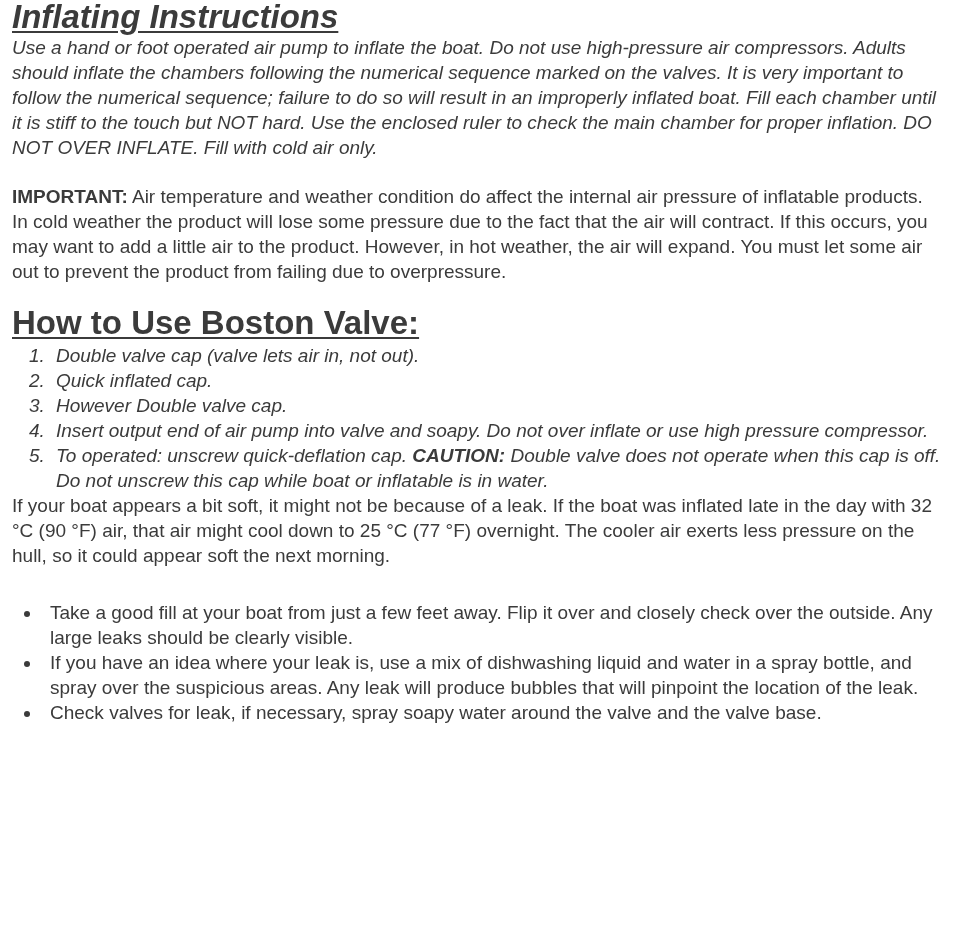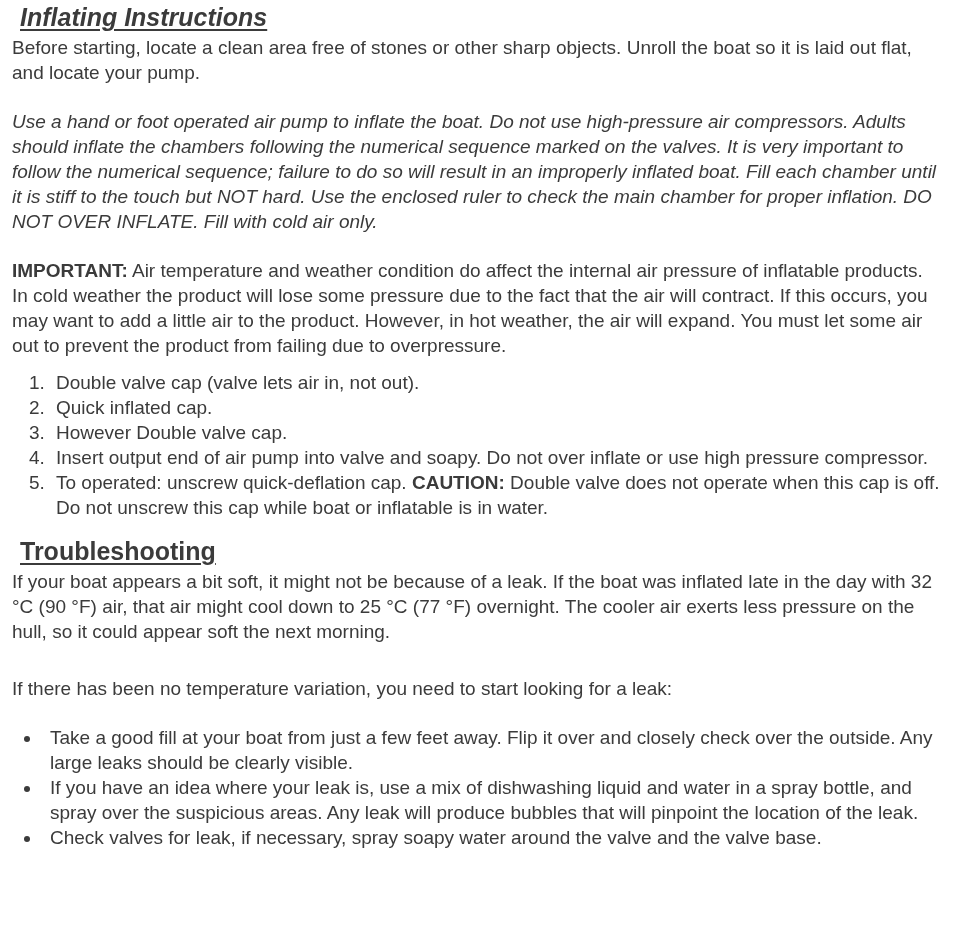--- a/index.html
+++ b/index.html
@@ -9,78 +9,76 @@
     box-sizing: border-box;
     padding: 2px 10px 0 12px;
     font-family: "Liberation Sans", sans-serif;
     font-size: 19px;
     line-height: 25px;
     color: #3b3b3b;
     -webkit-font-smoothing: antialiased;
   }
   .heading {
     font-weight: bold;
-    font-size: 25px;
+    font-size: 33px;
     line-height: 30px;
     text-decoration: underline;
     text-decoration-thickness: 2px;
     text-underline-offset: 3px;
-    margin: 0 0 3px 8px;
+    margin: 0 0 3px 0;
   }
   .heading.italic { font-style: italic; }
   h2.heading { margin-bottom: 5px; }
   h2.heading.troubleshooting { margin-top: 16px; margin-bottom: 3px; }
   p { margin: 0; }
   .para-prepare   { margin-bottom: 24px; }
   .para-pump      { margin-bottom: 24px; font-style: italic; }
-  .para-important { margin-bottom: 12px; }
+  .para-important { margin-bottom: 24px; }
   .para-soft      { margin-bottom: 32px; }
   .para-leak-intro{ margin-bottom: 24px; }
   b.inline-label { font-weight: bold; color: inherit; }
   ol.valve-steps {
     margin: 0;
     padding-left: 38px;
   }
-  ol.valve-steps li { padding-left: 6px; }
+  ol.valve-steps li { padding-left: 6px; font-style: italic; }
   ul.leak-checks {
     margin: 0;
     padding-left: 30px;
     list-style-type: disc;
   }
   ul.leak-checks li { padding-left: 8px; }
 </style>
 </head>
 <body>
 
 <section>
   <h1 class="heading italic">Inflating Instructions</h1>
 
-  <p class="para-prepare">Before starting, locate a clean area free of stones or other sharp objects. Unroll the boat so it is laid out flat, and locate your pump.</p>
 
   <p class="para-pump">Use a hand or foot operated air pump to inflate the boat. Do not use high-pressure air compressors. Adults should inflate the chambers following the numerical sequence marked on the valves. It is very important to follow the numerical sequence; failure to do so will result in an improperly inflated boat. Fill each chamber until it is stiff to the touch but NOT hard. Use the enclosed ruler to check the main chamber for proper inflation. DO NOT OVER INFLATE. Fill with cold air only.</p>
 
   <p class="para-important"><b class="inline-label">IMPORTANT:</b><span> Air temperature and weather condition do affect the internal air pressure of inflatable products. In cold weather the product will lose some pressure due to the fact that the air will contract. If this occurs, you may want to add a little air to the product. However, in hot weather, the air will expand. You must let some air out to prevent the product from failing due to overpressure.</span></p>
 </section>
 
 <section>
+  <h2 class="heading">How to Use Boston Valve:</h2>
 
   <ol class="valve-steps">
     <li>Double valve cap (valve lets air in, not out).</li>
     <li>Quick inflated cap.</li>
     <li>However Double valve cap.</li>
     <li>Insert output end of air pump into valve and soapy. Do not over inflate or use high pressure compressor.</li>
     <li><span>To operated: unscrew quick-deflation cap. </span><b class="inline-label">CAUTION:</b><span> Double valve does not operate when this cap is off. Do not unscrew this cap while boat or inflatable is in water.</span></li>
   </ol>
 </section>
 
 <section>
-  <h2 class="heading troubleshooting">Troubleshooting</h2>
 
   <p class="para-soft">If your boat appears a bit soft, it might not be because of a leak. If the boat was inflated late in the day with 32 °C (90 °F) air, that air might cool down to 25 °C (77 °F) overnight. The cooler air exerts less pressure on the hull, so it could appear soft the next morning.</p>
 
-  <p class="para-leak-intro">If there has been no temperature variation, you need to start looking for a leak:</p>
 
   <ul class="leak-checks">
     <li>Take a good fill at your boat from just a few feet away. Flip it over and closely check over the outside. Any large leaks should be clearly visible.</li>
     <li>If you have an idea where your leak is, use a mix of dishwashing liquid and water in a spray bottle, and spray over the suspicious areas. Any leak will produce bubbles that will pinpoint the location of the leak.</li>
     <li>Check valves for leak, if necessary, spray soapy water around the valve and the valve base.</li>
   </ul>
 </section>
 
 </body></html>

